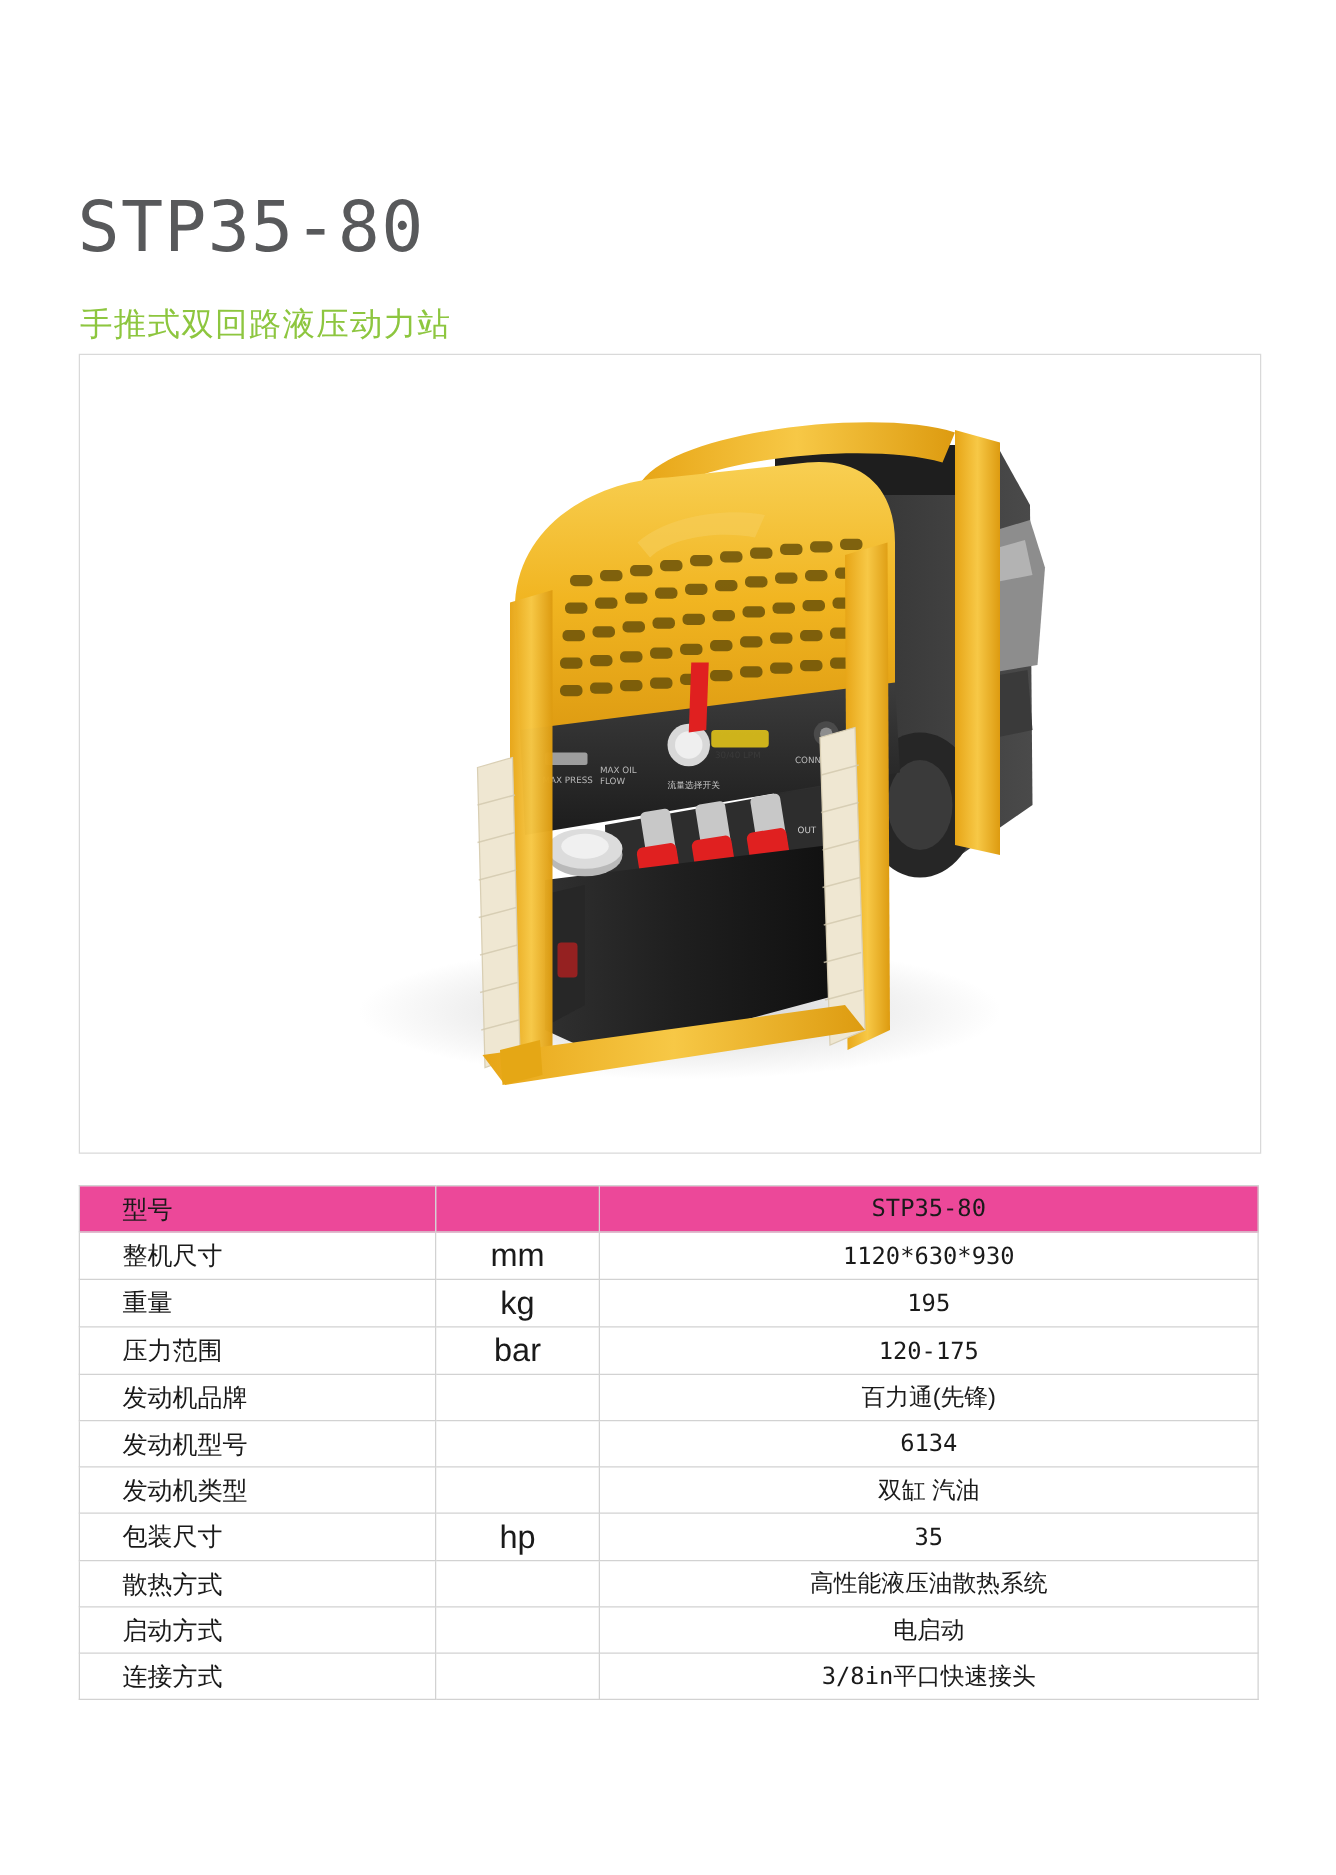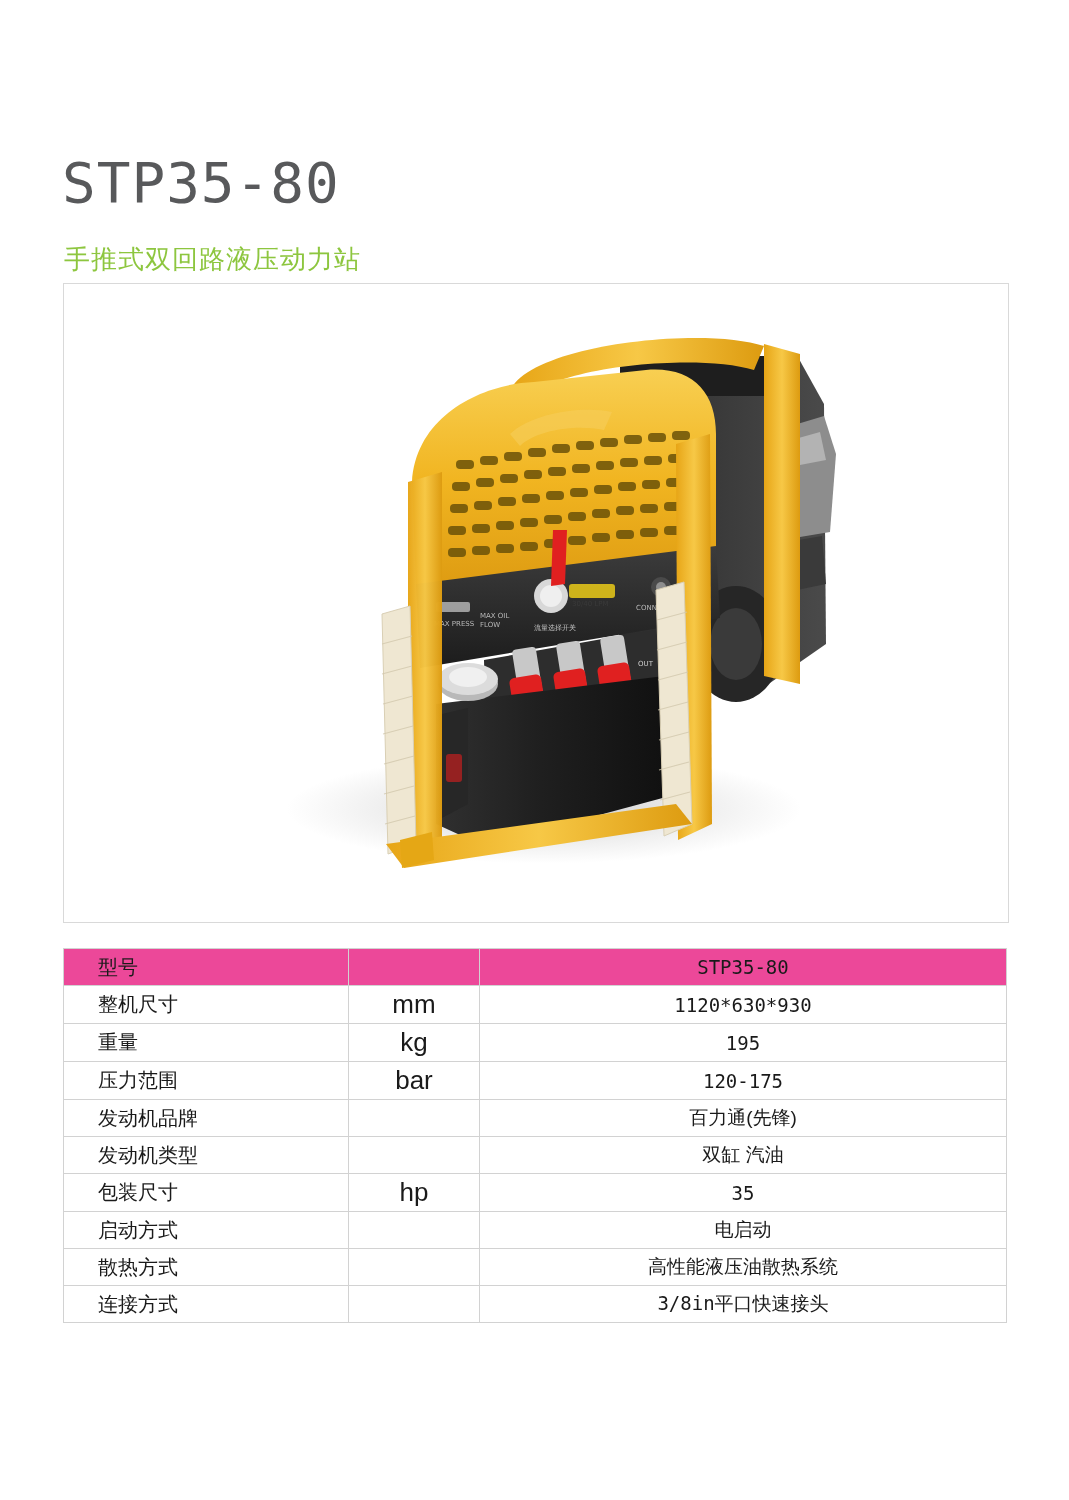--- a/index.html
+++ b/index.html
@@ -341,38 +341,43 @@
         <td class="c-label">压力范围</td>
         <td class="c-unit">bar</td>
         <td class="c-value mono">120-175</td>
       </tr>
       <tr>
         <td class="c-label">发动机品牌</td>
         <td class="c-unit"></td>
         <td class="c-value">百力通(先锋)</td>
       </tr>
       <tr>
+        <td class="c-label">发动机型号</td>
+        <td class="c-unit"></td>
+        <td class="c-value mono">6134</td>
+      </tr>
+      <tr>
         <td class="c-label">发动机类型</td>
         <td class="c-unit"></td>
         <td class="c-value">双缸 汽油</td>
       </tr>
       <tr>
         <td class="c-label">包装尺寸</td>
         <td class="c-unit">hp</td>
         <td class="c-value mono">35</td>
       </tr>
       <tr>
+        <td class="c-label">散热方式</td>
+        <td class="c-unit"></td>
+        <td class="c-value">高性能液压油散热系统</td>
+      </tr>
+      <tr>
         <td class="c-label">启动方式</td>
         <td class="c-unit"></td>
         <td class="c-value">电启动</td>
-      </tr>
-      <tr>
-        <td class="c-label">散热方式</td>
-        <td class="c-unit"></td>
-        <td class="c-value">高性能液压油散热系统</td>
       </tr>
       <tr>
         <td class="c-label">连接方式</td>
         <td class="c-unit"></td>
         <td class="c-value mono">3/8in平口快速接头</td>
       </tr>
     </tbody>
   </table>
 
 </div>

